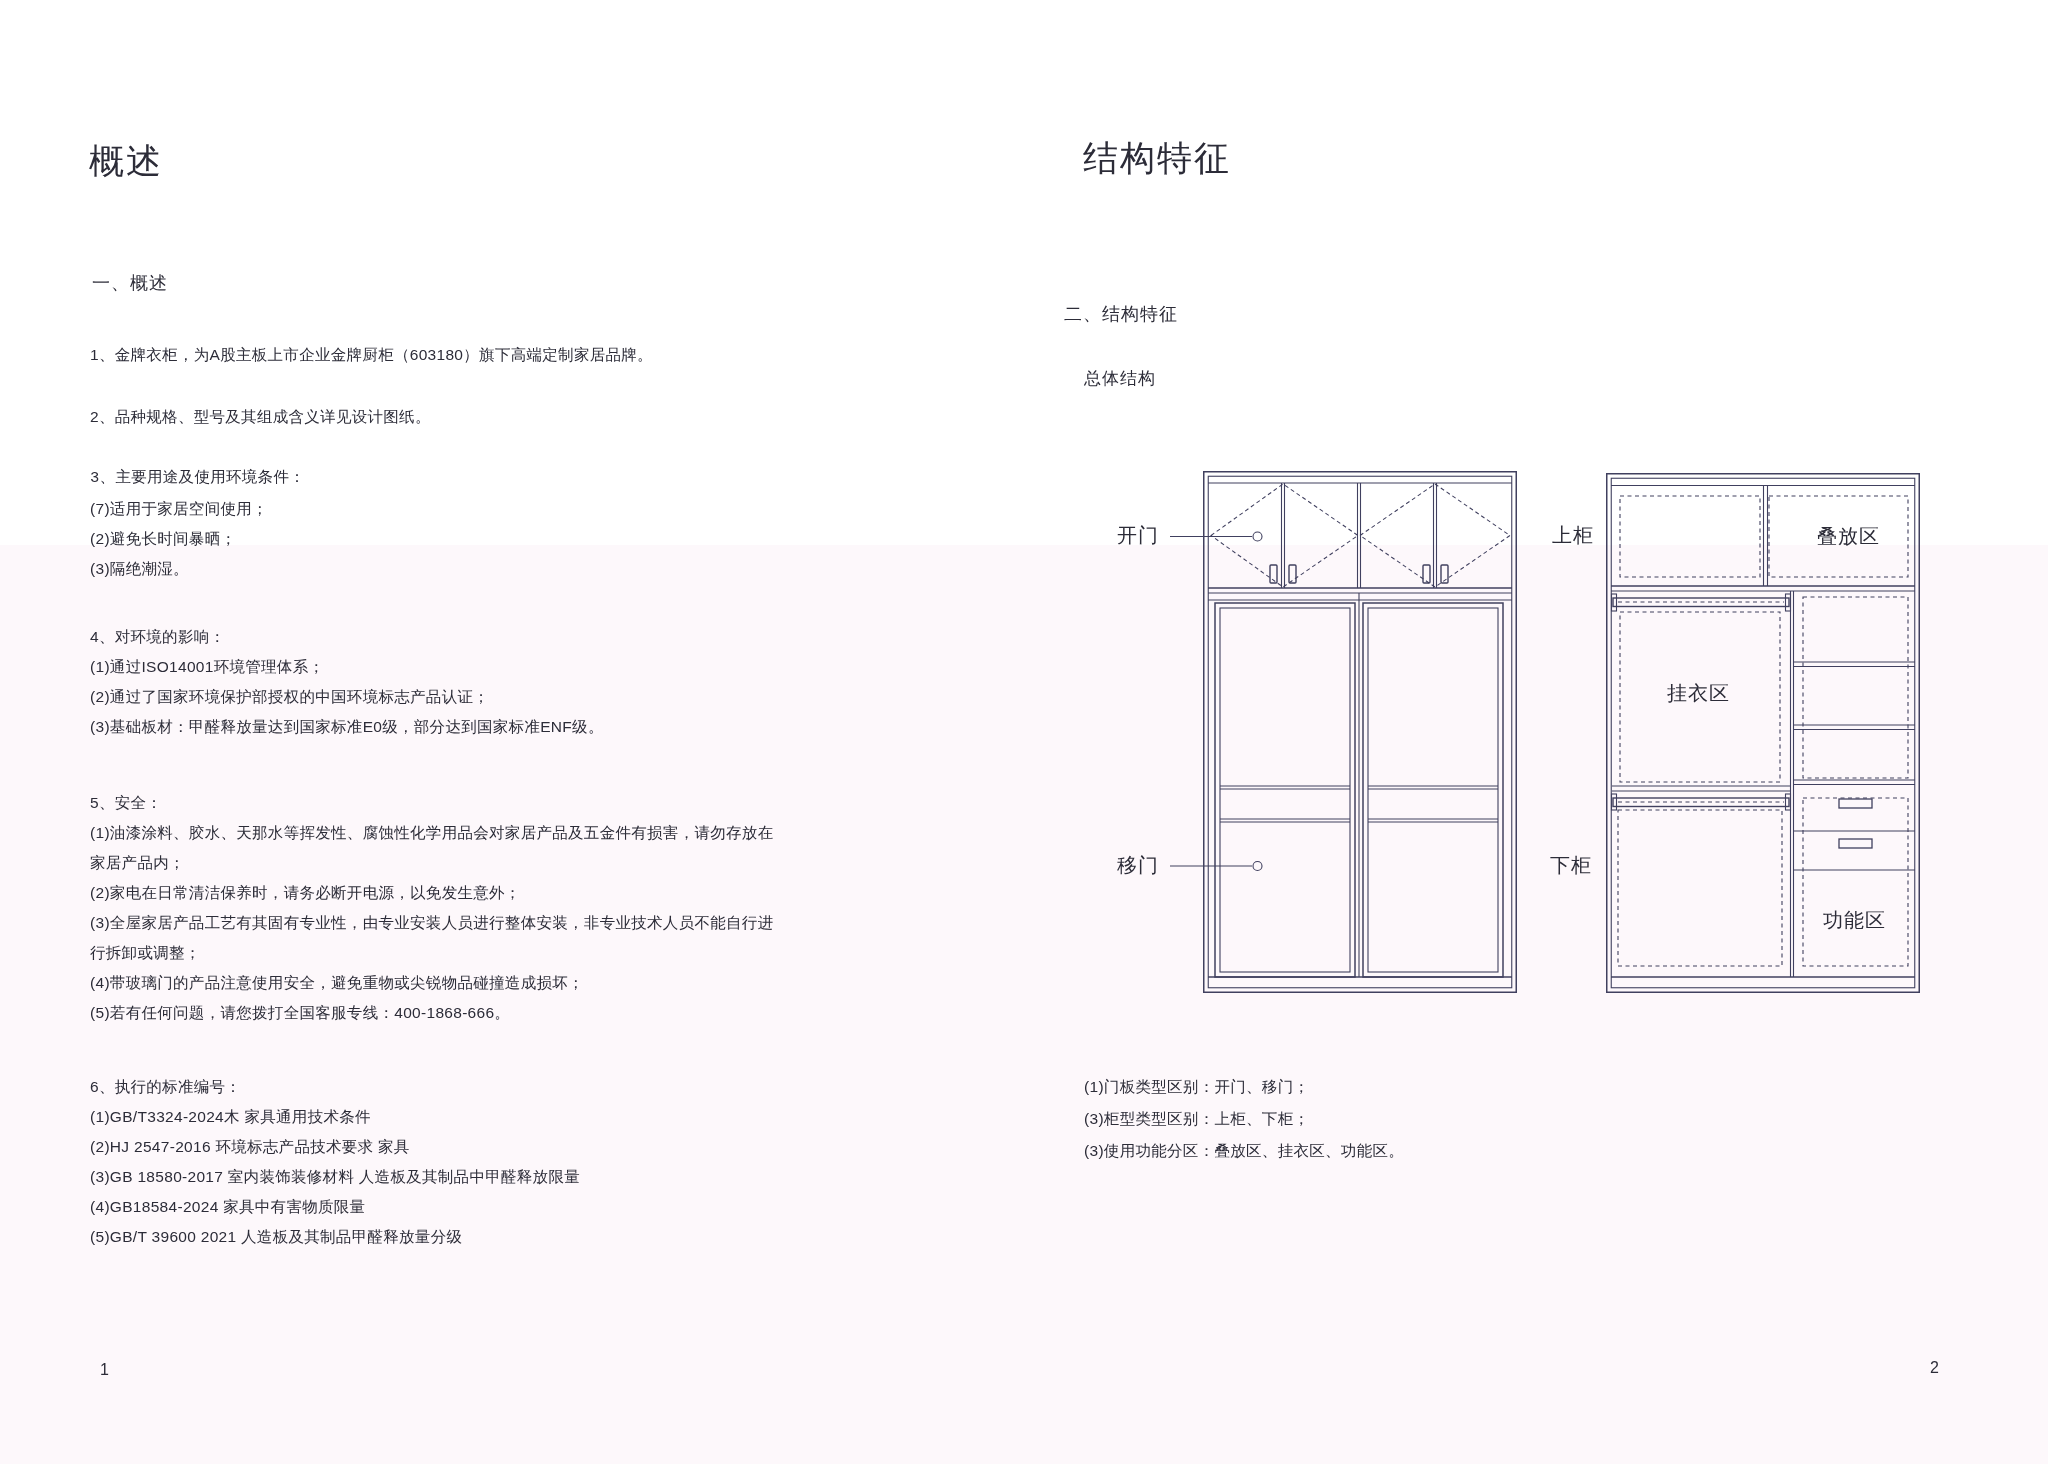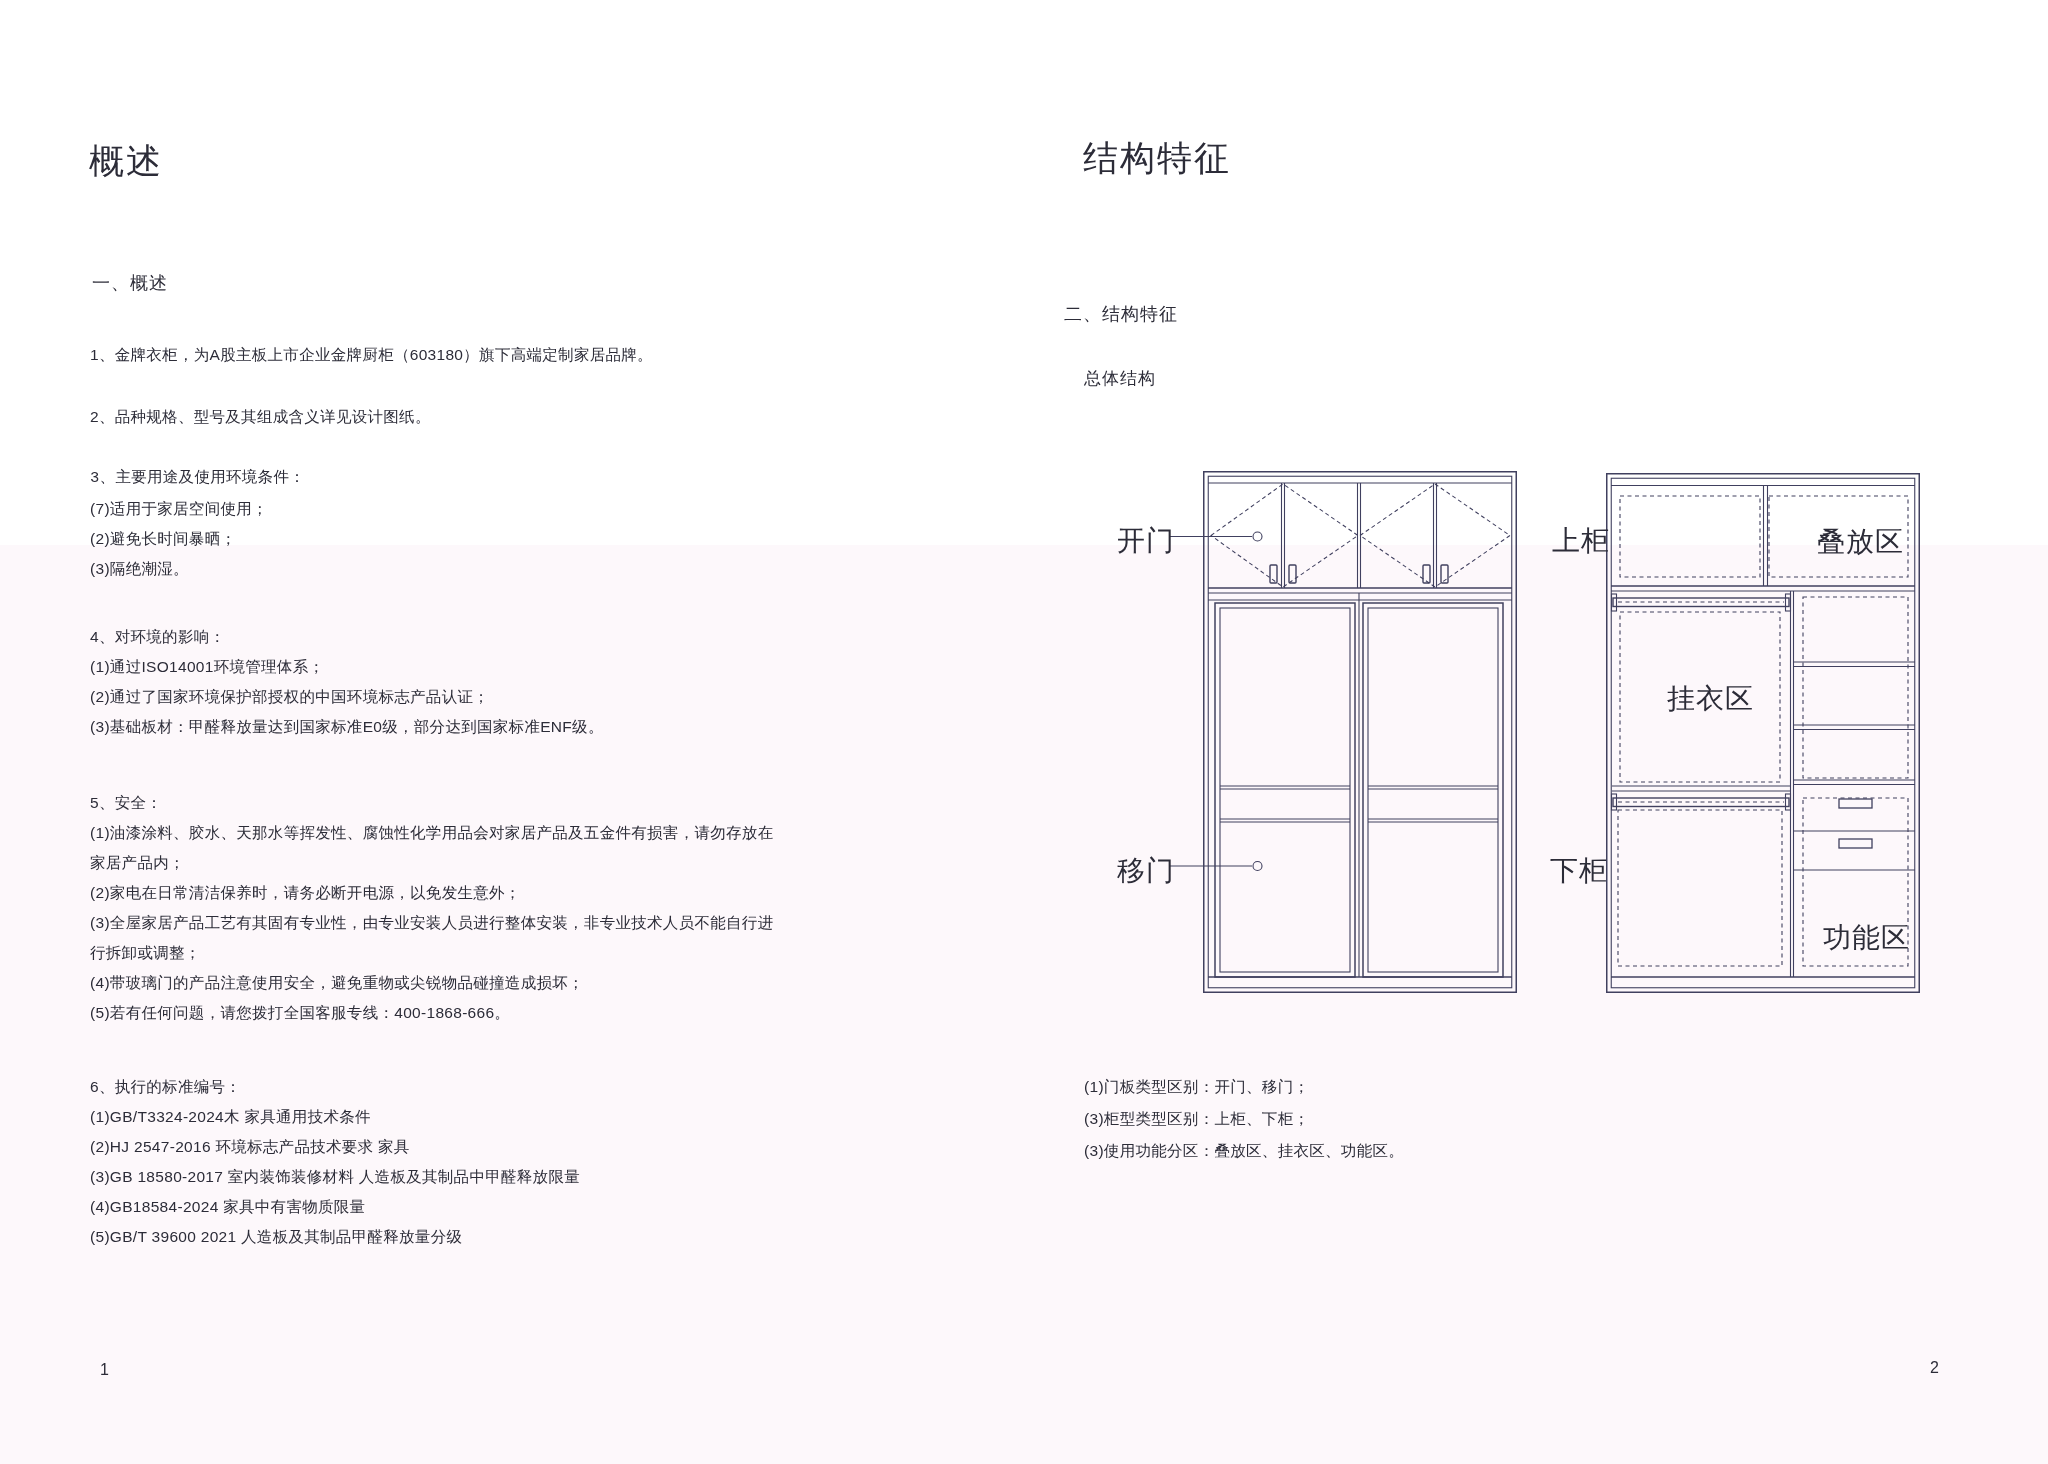--- a/index.html
+++ b/index.html
@@ -14,21 +14,21 @@
     background:var(--bg);
     font-family:"Liberation Sans","DejaVu Sans",sans-serif;
     color:var(--text);
   }
   .tint-band{position:absolute;left:0;top:545px;width:2048px;height:919px;background:var(--tint);}
   .t{position:absolute;white-space:nowrap;line-height:1.25;}
   .page-title{font-size:35px;font-weight:400;letter-spacing:2px;}
   .h2{font-size:18px;letter-spacing:1px;}
   .sub{font-size:17px;letter-spacing:1px;}
   .body-line{font-size:15.5px;letter-spacing:0.3px;}
-  .dlabel{font-size:28px;letter-spacing:1px;}
+  .dlabel{font-size:20px;letter-spacing:1px;}
   .pgnum{font-size:16px;}
   svg{position:absolute;overflow:visible;}
   .ln{fill:none;stroke:var(--line);stroke-width:1.5;}
   .lnt{fill:none;stroke:var(--line);stroke-width:1.1;}
   .dsh{fill:none;stroke:var(--line);stroke-width:1.1;stroke-dasharray:4 3.5;}
   .dshf{fill:none;stroke:var(--line);stroke-width:1.05;stroke-dasharray:4 3;}
   .hdl{fill:none;stroke:var(--line);stroke-width:1.4;}
   .hdl-fill{fill:var(--tint);stroke:var(--line);stroke-width:1.3;}
 </style>
 </head>
@@ -175,19 +175,19 @@
     <line class="ln" x1="511" y1="512" x2="815" y2="512"></line>
   </g>
 </svg>
 
 <div class="t dlabel" style="left:1117px;top:523px;">开门</div>
 <div class="t dlabel" style="left:1117px;top:853px;text-align:right;">移门</div>
 <div class="t dlabel" style="left:1552px;top:523px;">上柜</div>
 <div class="t dlabel" style="left:1550px;top:853px;">下柜</div>
 <div class="t dlabel" style="left:1817px;top:524px;">叠放区</div>
 <div class="t dlabel" style="left:1667px;top:681px;">挂衣区</div>
-<div class="t dlabel" style="left:1823px;top:908px;margin-top:12px;">功能区</div>
+<div class="t dlabel" style="left:1823px;top:908px;">功能区</div>
 
 <div class="t body-line" style="left:1084px;top:1077px;">(1)门板类型区别：开门、移门；</div>
 <div class="t body-line" style="left:1084px;top:1109px;">(3)柜型类型区别：上柜、下柜；</div>
 <div class="t body-line" style="left:1084px;top:1141px;">(3)使用功能分区：叠放区、挂衣区、功能区。</div>
 
 <div class="t pgnum" style="left:1930px;top:1358px;">2</div>
 
 </body></html>

